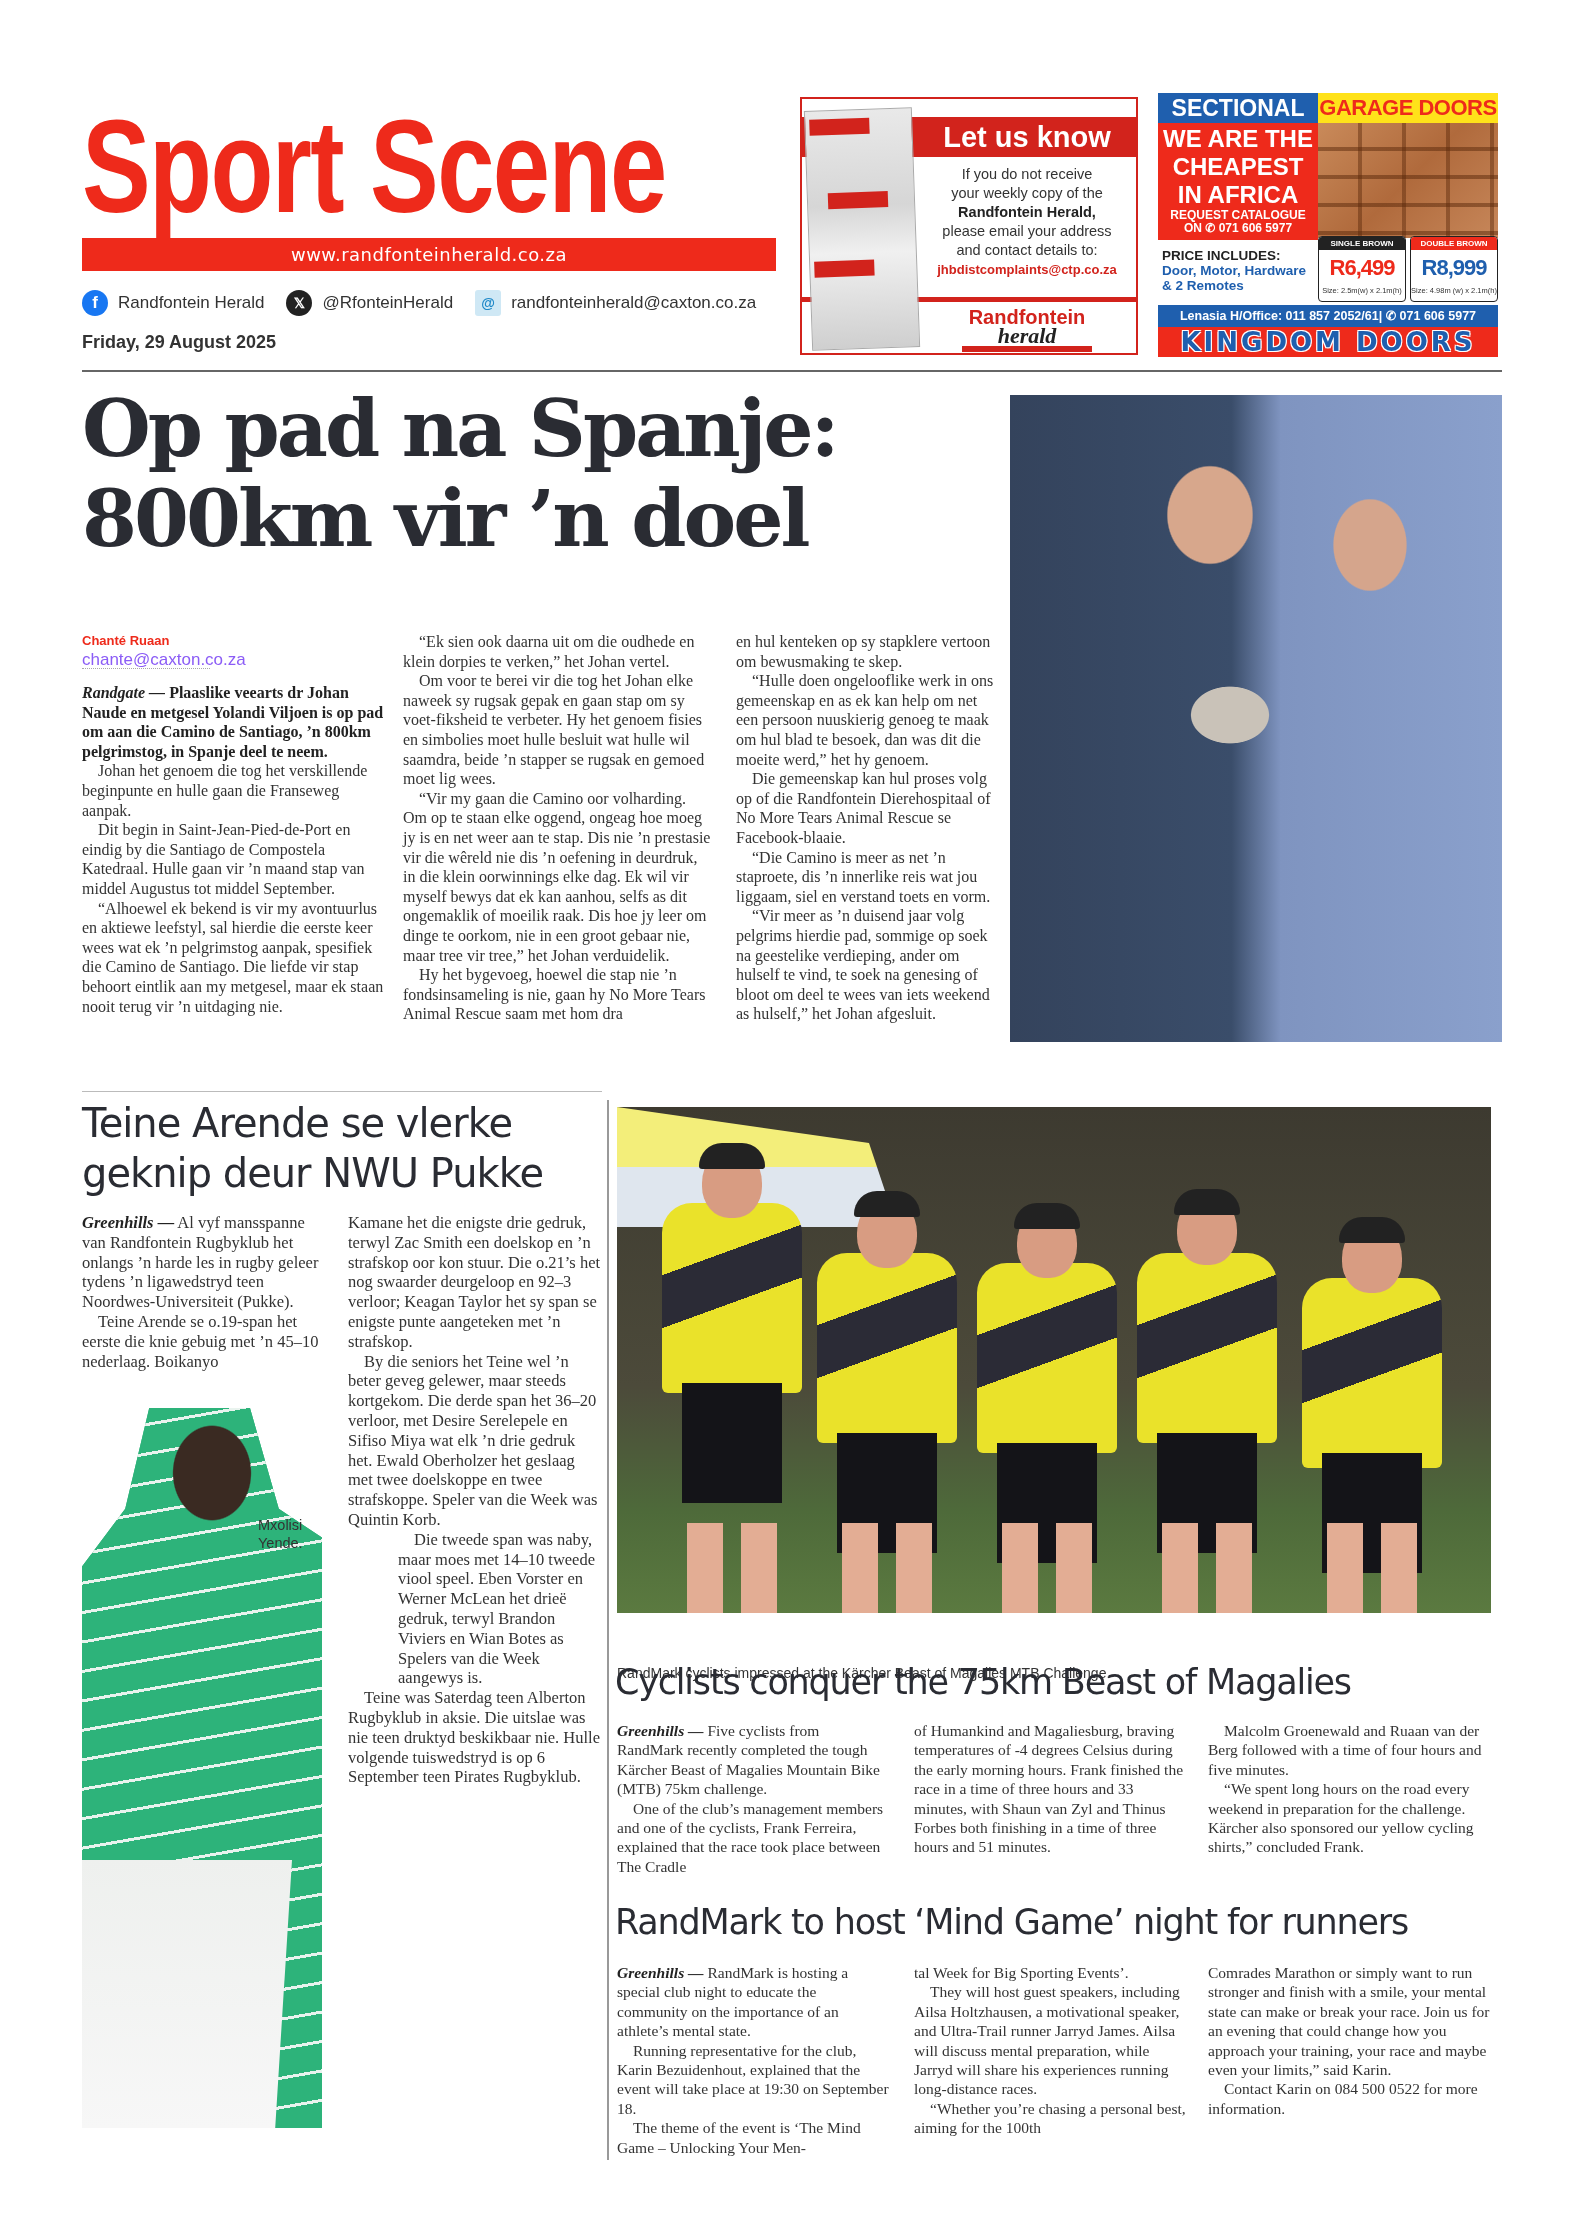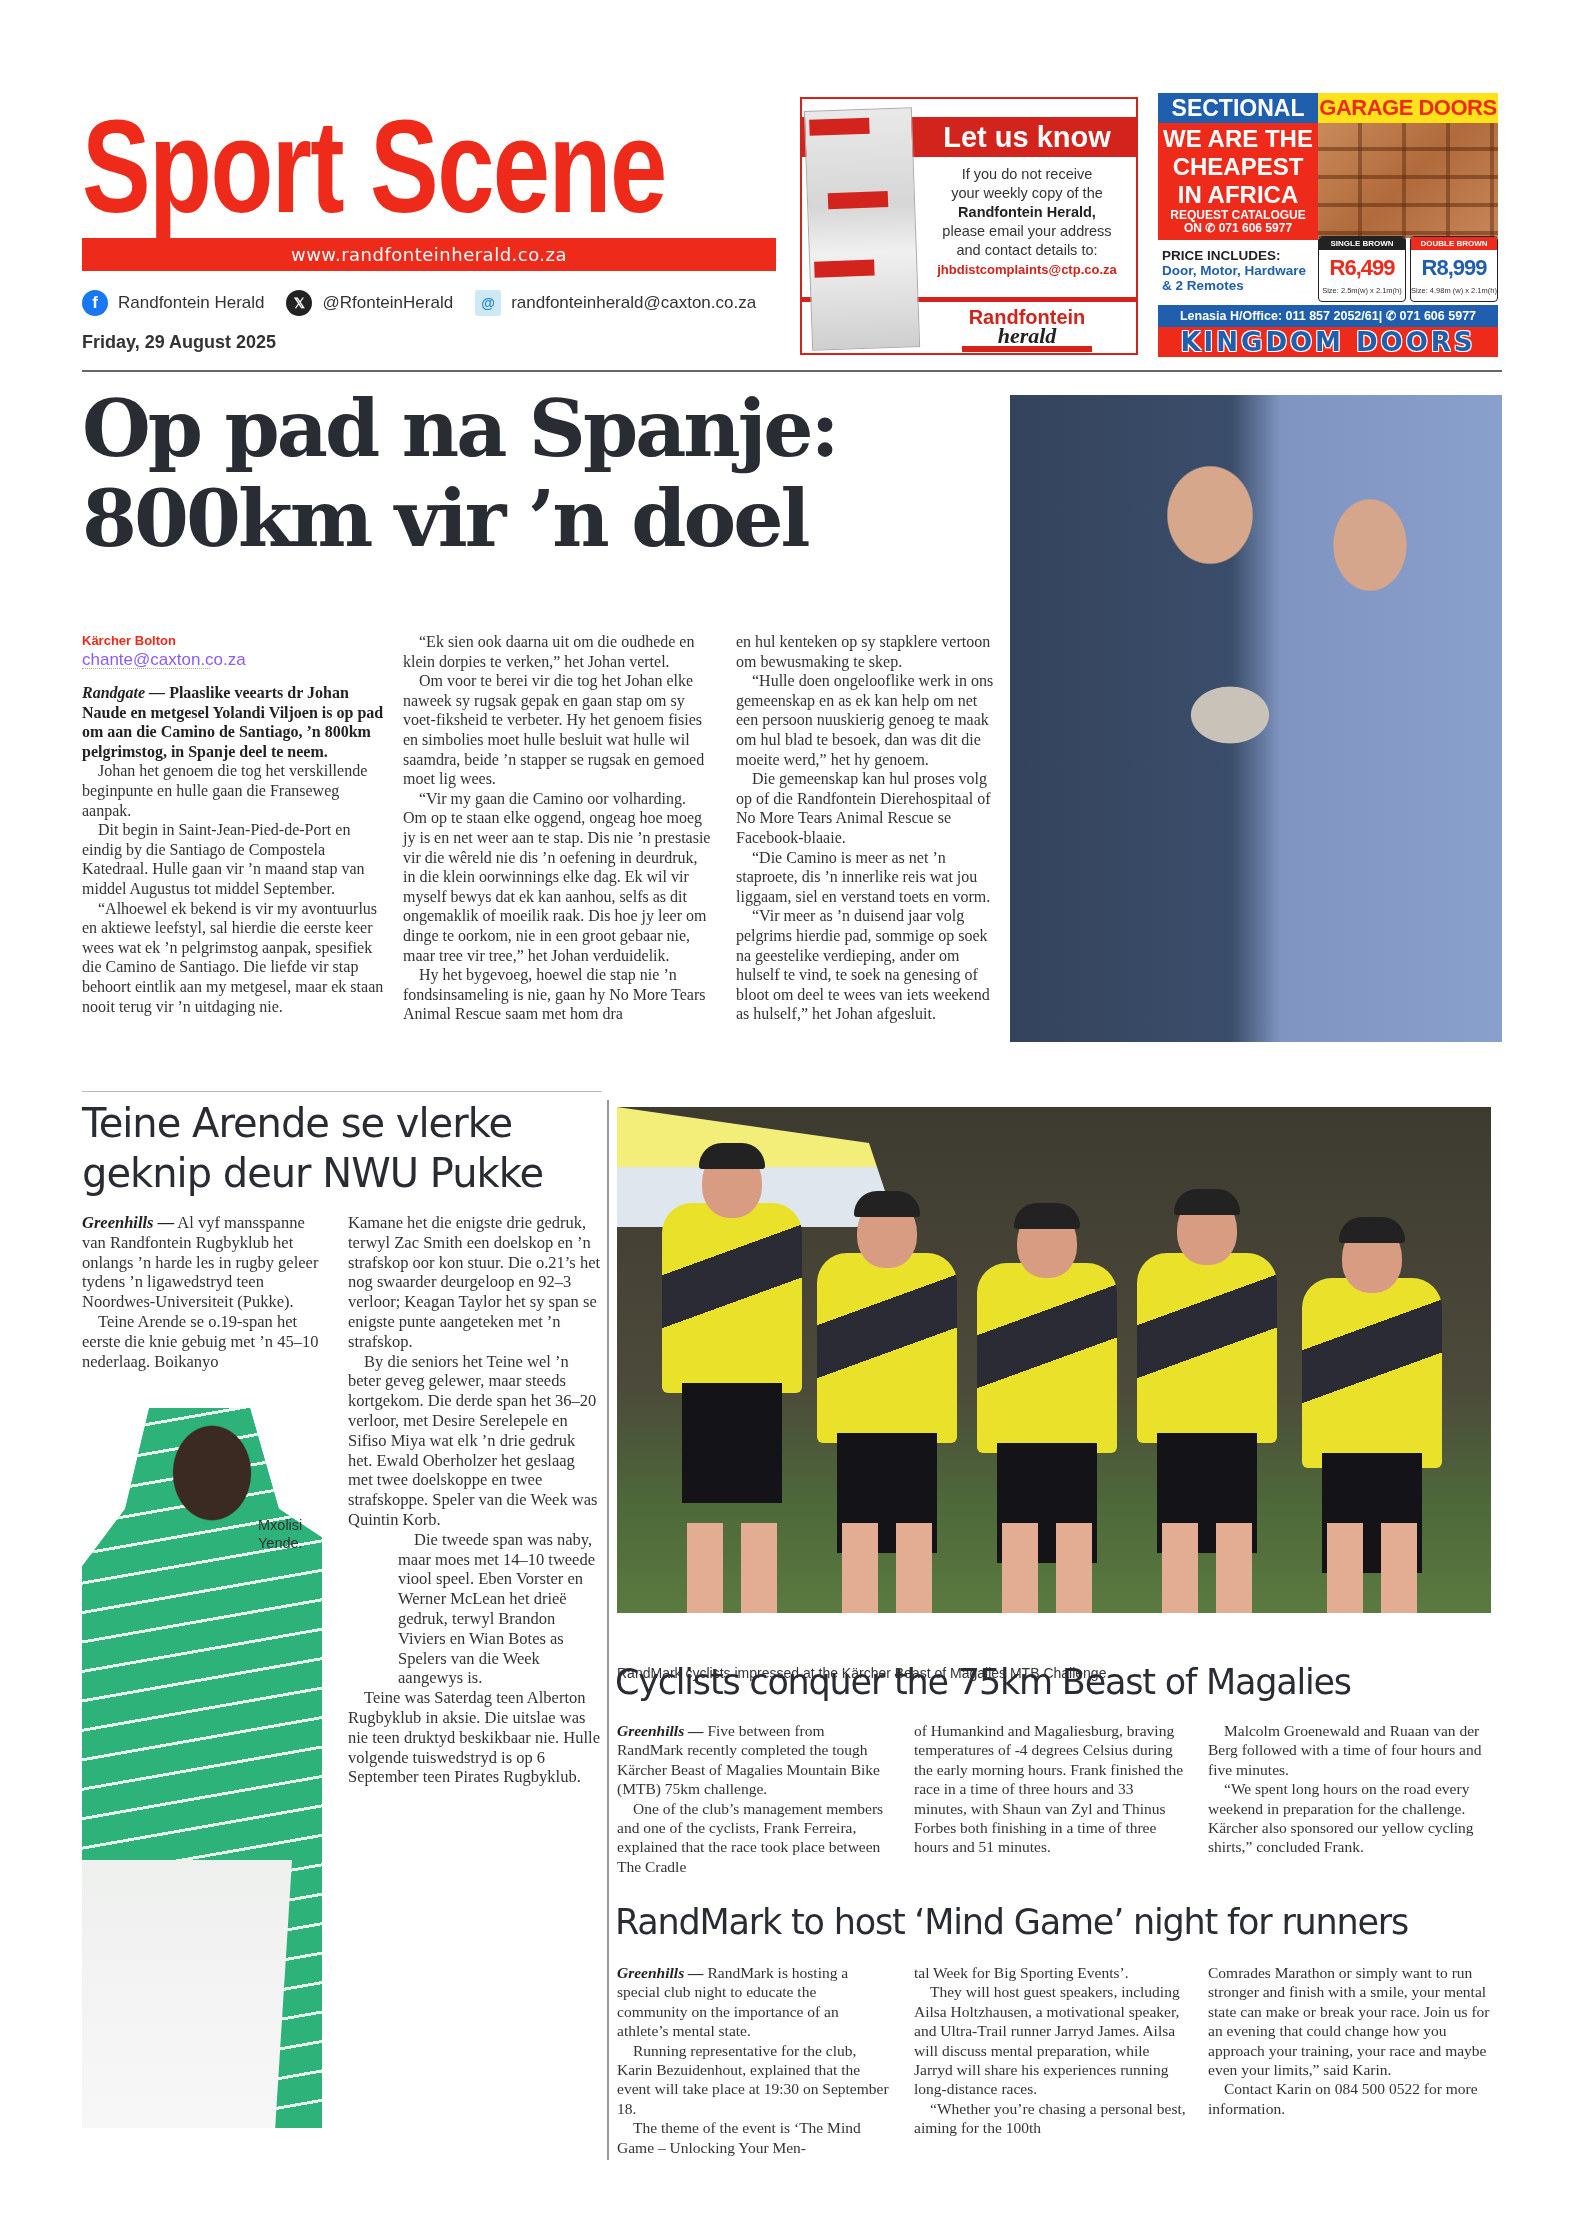--- a/index.html
+++ b/index.html
@@ -267,21 +267,21 @@
   <div class="kingdom">KINGDOM DOORS</div>
 </div>
 
 <div class="abs top-rule"></div>
 
 <div class="abs headline">
   <div>Op pad na Spanje:</div>
   <div>800km vir ’n doel</div>
 </div>
 
-<div class="abs byline-name">Kärcher Bolton</div>
+<div class="abs byline-name">Chanté Ruaan</div>
 <div class="abs byline-email">chante@caxton.co.za</div>
 <div class="abs byline-rule"></div>
 
 <div class="abs col" style="left:82px; top:683px; width:310px;">
   <p class="first"><i><b>Randgate —</b></i> <b>Plaaslike veearts dr Johan Naude en metgesel Yolandi Viljoen is op pad om aan die Camino de Santiago, ’n 800km pelgrimstog, in Spanje deel te neem.</b></p>
   <p>Johan het genoem die tog het verskillende beginpunte en hulle gaan die Franseweg aanpak.</p>
   <p>Dit begin in Saint-Jean-Pied-de-Port en eindig by die Santiago de Compostela Katedraal. Hulle gaan vir ’n maand stap van middel Augustus tot middel September.</p>
   <p>“Alhoewel ek bekend is vir my avontuurlus en aktiewe leefstyl, sal hierdie die eerste keer wees wat ek ’n pelgrimstog aanpak, spesifiek die Camino de Santiago. Die liefde vir stap behoort eintlik aan my metgesel, maar ek staan nooit terug vir ’n uitdaging nie.</p>
 </div>
 <div class="abs col" style="left:403px; top:632px; width:308px;">
@@ -361,21 +361,21 @@
       <div class="cap" style="top:34px"></div>
     <div class="shorts" style="top:270px"></div>
       <div class="legs"></div>
   </div>
 </div>
 <div class="abs caption" style="left:617px; top:1627px; font-size:14px;">RandMark cyclists impressed at the Kärcher Beast of Magalies MTB Challenge.</div>
 
 <div class="abs sub-head2" style="left:615px; top:1660px;">Cyclists conquer the 75km Beast of Magalies</div>
 
 <div class="abs col" style="left:617px; top:1721px; width:272px; font-size:15.5px; line-height:19.4px;">
-  <p class="first"><i><b>Greenhills —</b></i> <span>Five between from RandMark recently completed the tough Kärcher Beast of Magalies Mountain Bike (MTB) 75km challenge.</span></p>
+  <p class="first"><i><b>Greenhills —</b></i> <span>Five cyclists from RandMark recently completed the tough Kärcher Beast of Magalies Mountain Bike (MTB) 75km challenge.</span></p>
   <p>One of the club’s management members and one of the cyclists, Frank Ferreira, explained that the race took place between The Cradle</p>
 </div>
 <div class="abs col" style="left:914px; top:1721px; width:272px; font-size:15.5px; line-height:19.4px;">
   <p class="first">of Humankind and Magaliesburg, braving temperatures of -4 degrees Celsius during the early morning hours. Frank finished the race in a time of three hours and 33 minutes, with Shaun van Zyl and Thinus Forbes both finishing in a time of three hours and 51 minutes.</p>
 </div>
 <div class="abs col" style="left:1208px; top:1721px; width:284px; font-size:15.5px; line-height:19.4px;">
   <p>Malcolm Groenewald and Ruaan van der Berg followed with a time of four hours and five minutes.</p>
   <p>“We spent long hours on the road every weekend in preparation for the challenge. Kärcher also sponsored our yellow cycling shirts,” concluded Frank.</p>
 </div>
 

